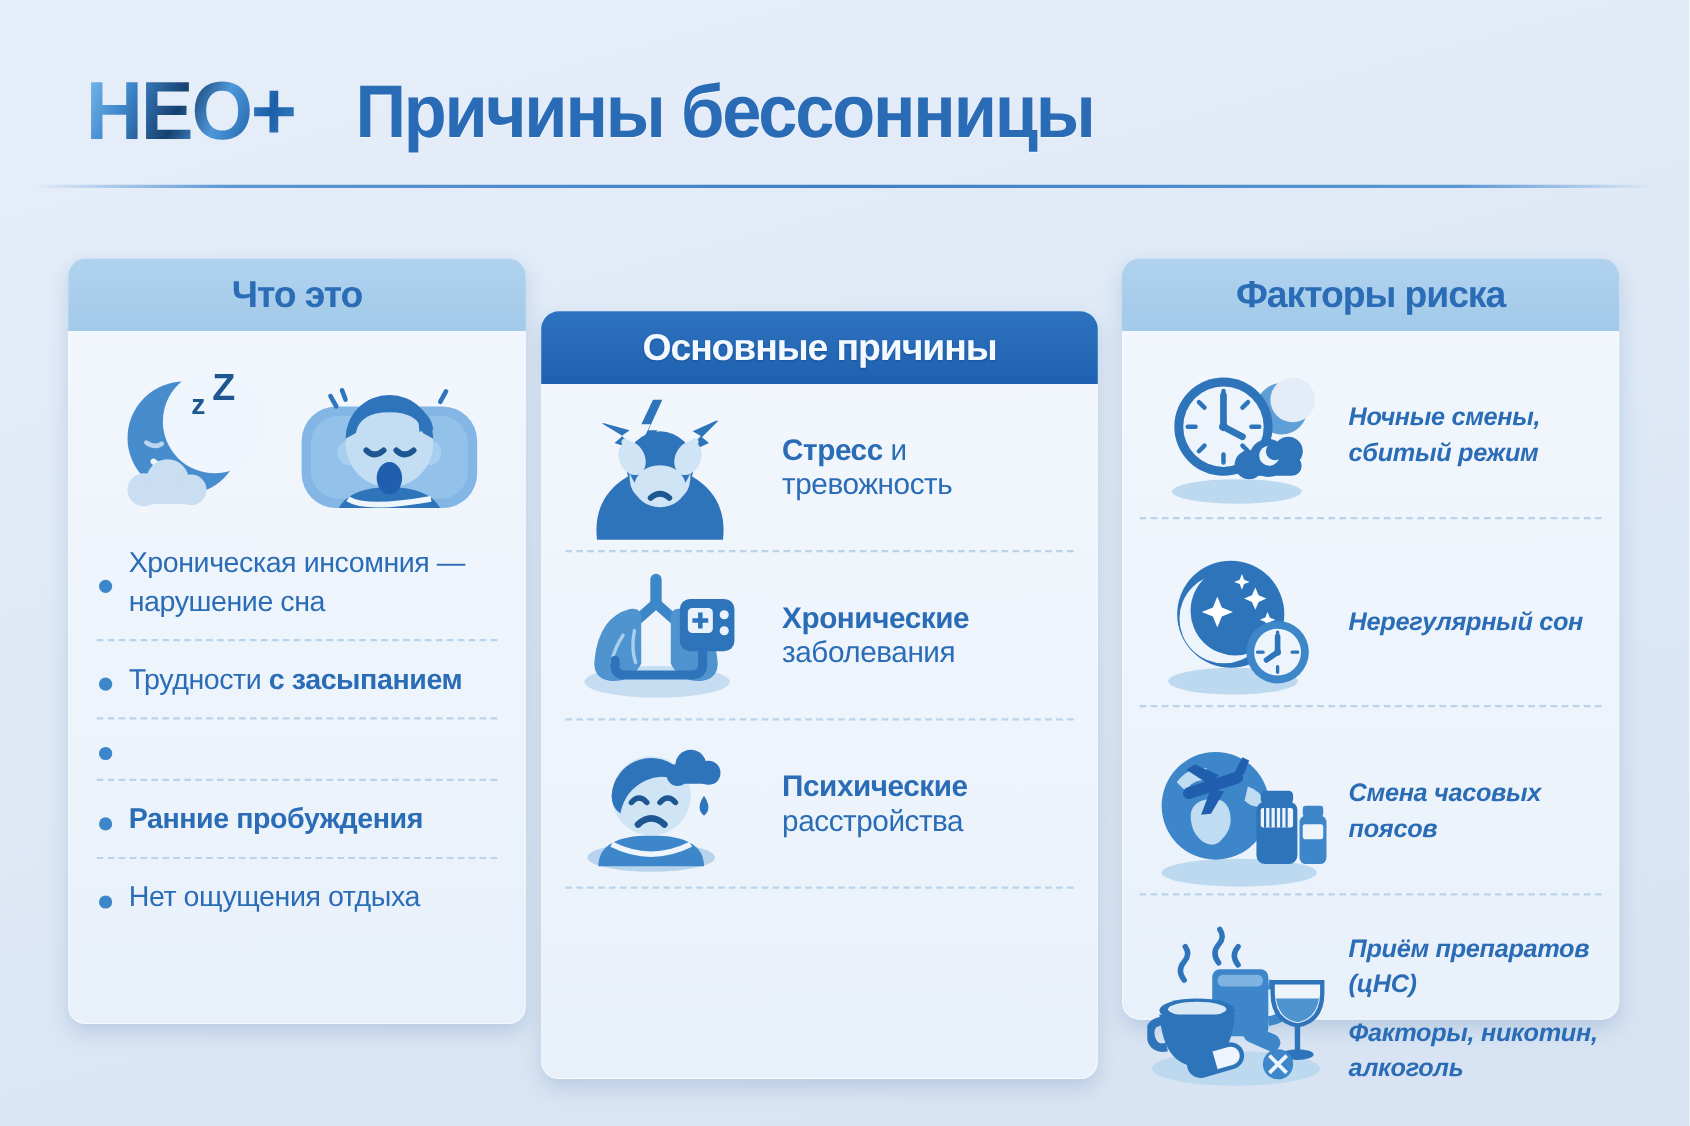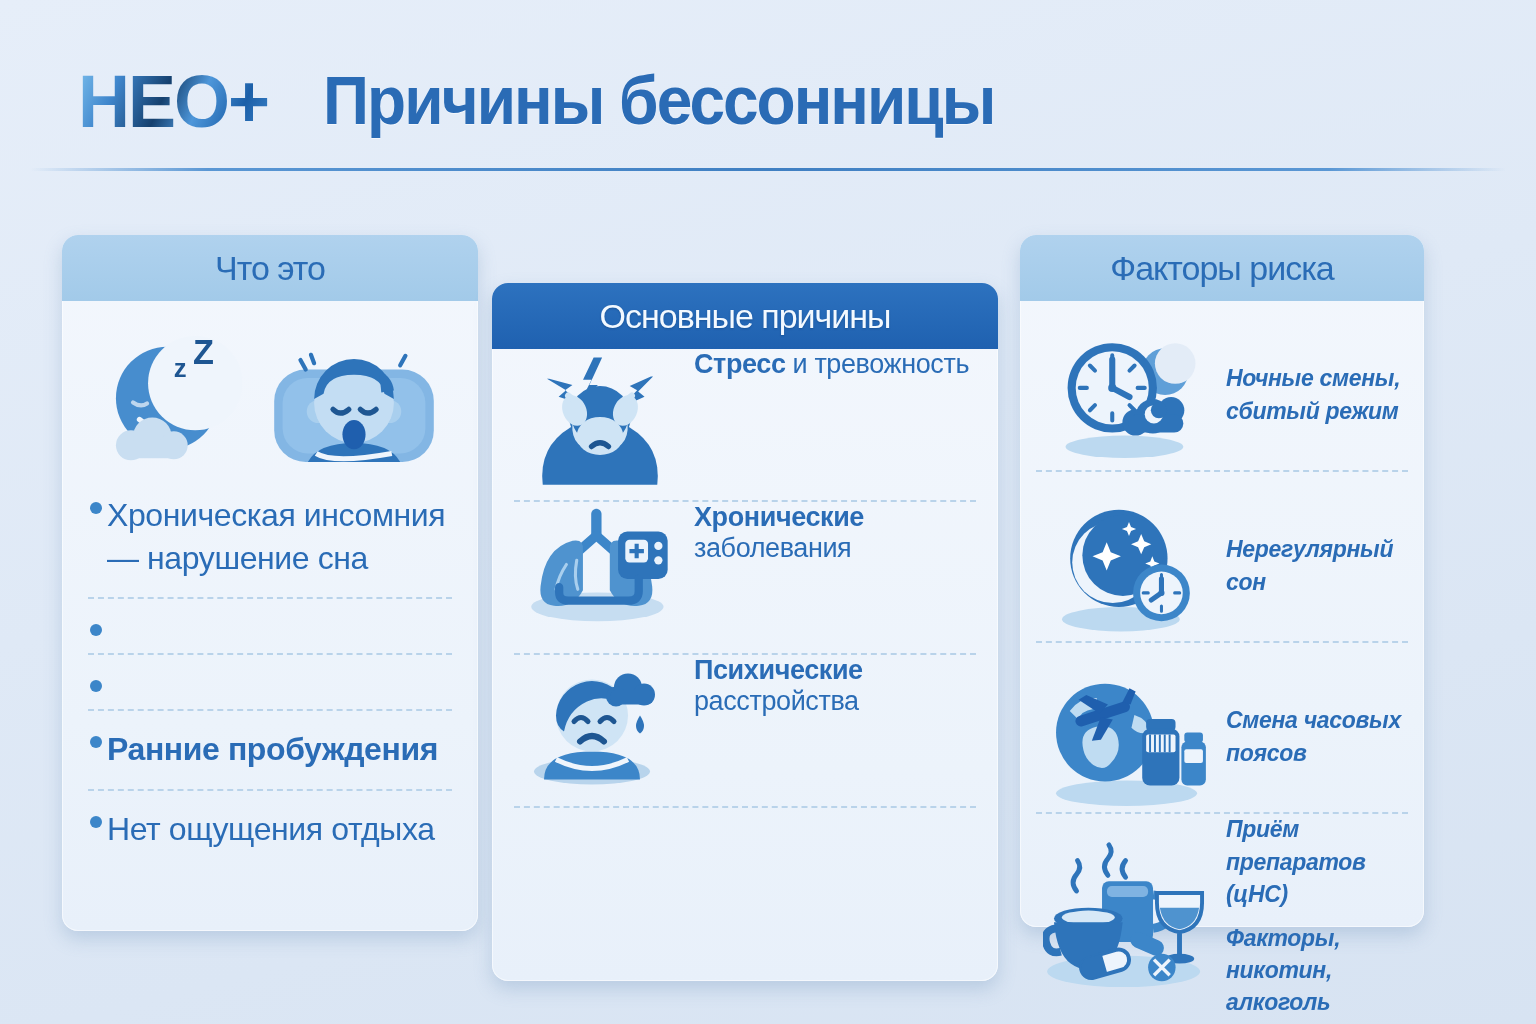--- a/index.html
+++ b/index.html
@@ -16,40 +16,40 @@
   .page-title{font-size:64px;font-weight:700;letter-spacing:-2px;color:#2a6bb5;
     text-shadow:0 1px 0 rgba(255,255,255,.55);transform:scaleY(1.06);}
   .rule{position:absolute;left:30px;right:30px;top:168px;height:3px;border-radius:2px;
     background:linear-gradient(90deg,rgba(90,151,212,0) 0%,#5a97d4 12%,#3f7fc2 50%,#5a97d4 88%,rgba(90,151,212,0) 100%);}
 
   
   .card{position:absolute;top:235px;border-radius:16px;
     background:linear-gradient(180deg,#f3f7fd 0%,#ecf3fb 70%,#e8f0fa 100%);
     box-shadow:0 8px 18px rgba(110,145,185,.30), inset 0 0 0 1px rgba(255,255,255,.55);}
   .card-header{height:66px;border-radius:16px 16px 0 0;display:flex;align-items:center;justify-content:center;
-    font-size:34px;font-weight:400;letter-spacing:-1px;}
+    font-size:34px;font-weight:700;letter-spacing:-1px;}
   .band-light{background:linear-gradient(180deg,#b0d2ee 0%,#a2cae9 100%);color:#2a6cb6;}
   .band-dark{background:linear-gradient(180deg,#2d72bf 0%,#1f61b0 100%);color:#f3f9ff;
     text-shadow:0 1px 2px rgba(10,50,100,.35);}
 
   #card-what{left:62px;width:416px;height:696px;}
   #card-causes{left:492px;width:506px;height:698px;margin-top:48px;}
-  #card-risks{left:1020px;width:404px;height:692px;}
+  #card-risks{left:1020px;width:452px;height:692px;}
 
   
   .what-icons{display:flex;align-items:flex-end;justify-content:center;gap:18px;margin:20px 8px 6px;}
   .what-list{list-style:none;margin:4px 0 0;padding:0 26px;}
-  .what-list li{display:flex;align-items:flex-start;gap:5px;padding:17px 2px;
-    border-bottom:2px dashed #b9d3ea;font-size:32px;line-height:1.35;color:#2a6cb6;font-weight:500;letter-spacing:-.4px;}
+  .what-list li{display:flex;align-items:center;gap:15px;padding:17px 2px;
+    border-bottom:2px dashed #b9d3ea;font-size:26px;line-height:1.35;color:#2a6cb6;font-weight:500;letter-spacing:-.4px;}
   .what-list li:last-child{border-bottom:none;}
   .dot{flex:none;width:12px;height:12px;border-radius:50%;background:#3c86c9;margin-top:8px;}
   .bld{font-weight:700;}
 
   
-  .cause-row{display:flex;align-items:flex-start;gap:8px;height:151px;margin:0 22px;
+  .cause-row{display:flex;align-items:center;gap:25px;height:151px;margin:0 22px;
     border-bottom:2px dashed #b9d3ea;}
   .cause-icon{flex:none;width:172px;display:flex;justify-content:center;align-items:center;}
   .cause-text{font-size:27px;color:#2a6cb6;font-weight:500;letter-spacing:-.4px;}
 
   
   .risk-row{display:flex;align-items:center;gap:4px;height:151px;margin:18px 16px;
     border-bottom:2px dashed #b9d3ea;font-style:italic;}
   .risk-row.last{border-bottom:none;height:168px;}
   .risk-icon{flex:none;width:186px;display:flex;justify-content:center;align-items:center;}
   .risk-text{font-size:23px;color:#2a6cb6;font-weight:600;line-height:1.4;letter-spacing:-.3px;}
@@ -103,20 +103,21 @@
       </svg>
     </div>
 
     <ul class="what-list">
       <li>
         <span class="dot"></span>
         <span><span>Хроническая инсомния — нарушение сна</span><span class="bld"></span><span></span></span>
       </li>
       <li>
         <span class="dot"></span>
+        <span><span>Трудности </span><span class="bld">с засыпанием</span><span></span></span>
       </li>
       <li>
         <span class="dot"></span>
       </li>
       <li>
         <span class="dot"></span>
         <span><span></span><span class="bld">Ранние пробуждения</span><span></span></span>
       </li>
       <li>
         <span class="dot"></span>

